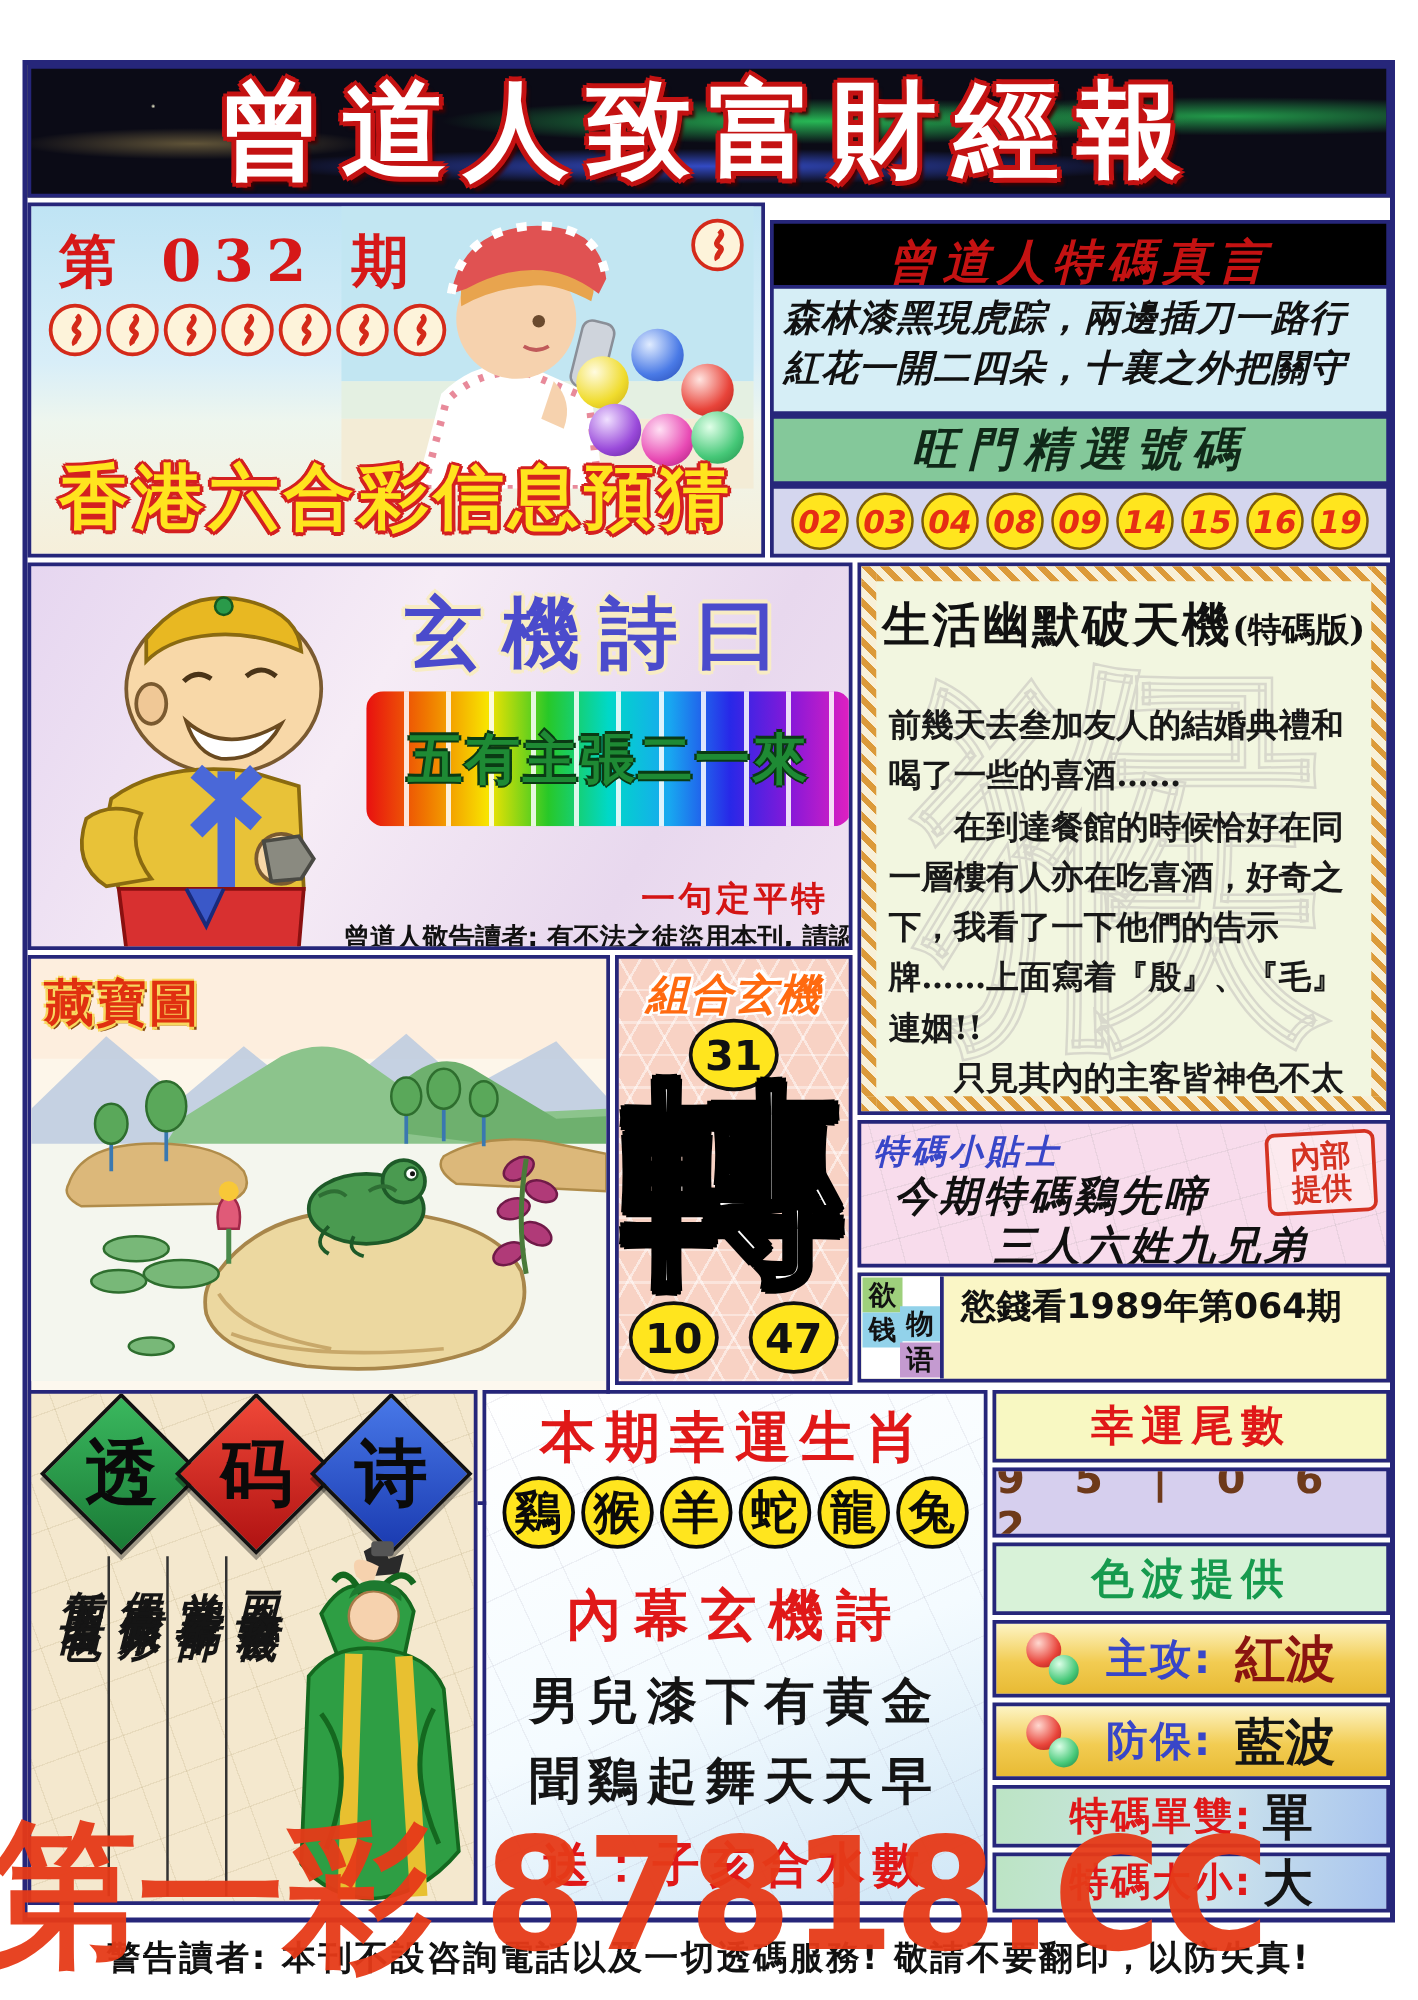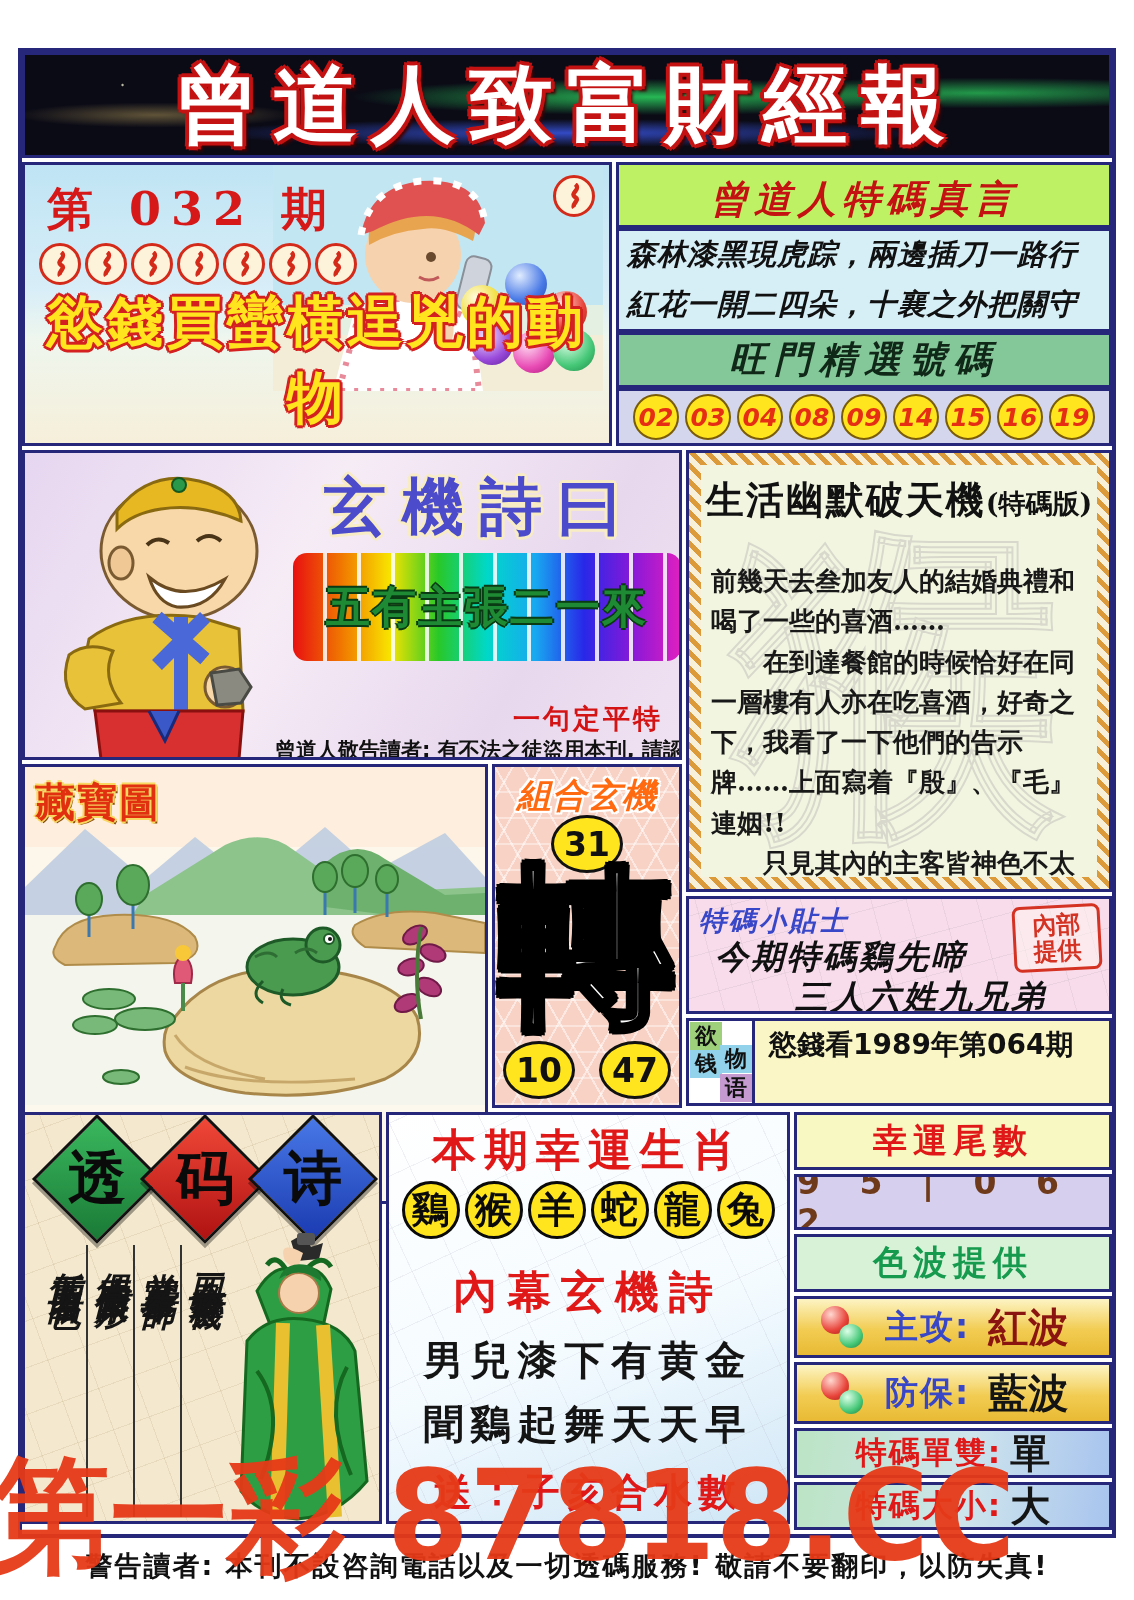--- a/index.html
+++ b/index.html
@@ -42,26 +42,26 @@
   .emblem svg { width:26px; height:26px; }
   .emblem-corner { position:absolute; right:14px; top:10px; }
   .subtitle { position:absolute; left:0; bottom:6px; width:100%; text-align:center;
     font-size:56px; font-weight:900; color:#ffe41e; letter-spacing:4px;
     text-shadow:-3px 0 #d42020,3px 0 #d42020,0 -3px #d42020,0 3px #d42020,
       -2px -2px #d42020,2px -2px #d42020,-2px 2px #d42020,2px 2px #d42020; }
   .balls { position:absolute; right:28px; top:92px; width:120px; height:110px; }
   .ball { position:absolute; width:42px; height:42px; border-radius:50%; }
 
   
-  .maxim-head { left:616px; top:162px; width:496px; height:66px; background:#bef264;
-    display:flex; align-items:flex-end; justify-content:center; }
+  .maxim-head { left:616px; top:176px; width:496px; height:66px; background:#000000;
+    display:flex; align-items:center; justify-content:center; }
   .maxim-head span { font-size:38px; font-weight:900; color:#c41212; letter-spacing:6px;
     font-style:italic; }
   .maxim-body { left:616px; top:228px; width:496px; height:104px; background:#d6eef6;
-    display:flex; flex-direction:column; justify-content:space-between; padding:4px 8px; }
+    display:flex; flex-direction:column; justify-content:flex-start; padding:4px 8px; }
   .maxim-line { font-size:29px; font-weight:900; color:#111; letter-spacing:1px;
     font-style:italic; white-space:nowrap; }
   .wang-head { left:616px; top:332px; width:496px; height:56px; background:#84c89a;
     display:flex; align-items:center; justify-content:center; }
   .wang-head span { font-size:37px; font-weight:900; color:#102818; letter-spacing:8px; font-style:italic; }
   .num-strip { left:616px; top:388px; width:496px; height:58px; background:#d4d6ee;
     display:flex; align-items:center; justify-content:center; gap:6px; }
   .num-ball { width:46px; height:46px; border-radius:50%; background:#ffe51e;
     border:2px solid #7a5c08; color:#e62e14; font-weight:900; font-style:italic;
     font-size:25px; display:flex; align-items:center; justify-content:center; }
@@ -300,21 +300,21 @@
         </svg>
       </span>
     <div class="balls">
       <span class="ball" style="left:0;top:28px;background:radial-gradient(circle at 35% 30%, #fffbe0, #f0dc2e 60%, #c8aa10);"></span>
       <span class="ball" style="left:44px;top:6px;background:radial-gradient(circle at 35% 30%, #e0ecff, #4a7ae6 60%, #2448b0);"></span>
       <span class="ball" style="left:84px;top:34px;background:radial-gradient(circle at 35% 30%, #ffe4e0, #e8443a 60%, #a81c14);"></span>
       <span class="ball" style="left:10px;top:66px;background:radial-gradient(circle at 35% 30%, #f0e0ff, #9a4ada 60%, #5c1e96);"></span>
       <span class="ball" style="left:52px;top:74px;background:radial-gradient(circle at 35% 30%, #ffe0f4, #e84ab4 60%, #a81878);"></span>
       <span class="ball" style="left:92px;top:72px;background:radial-gradient(circle at 35% 30%, #e0ffe8, #46c878 60%, #1e8a46);"></span>
     </div>
-    <div class="subtitle">慾錢買蠻橫逞兇的動物</div>
+    <div class="subtitle">香港六合彩信息預猜</div>
   </div>
 
   <div class="box maxim-head">
     <span>曾道人特碼真言</span>
   </div>
   <div class="box maxim-body">
     <div class="maxim-line">森林漆黑現虎踪，兩邊插刀一路行</div>
     <div class="maxim-line">紅花一開二四朵，十襄之外把關守</div>
   </div>
 

